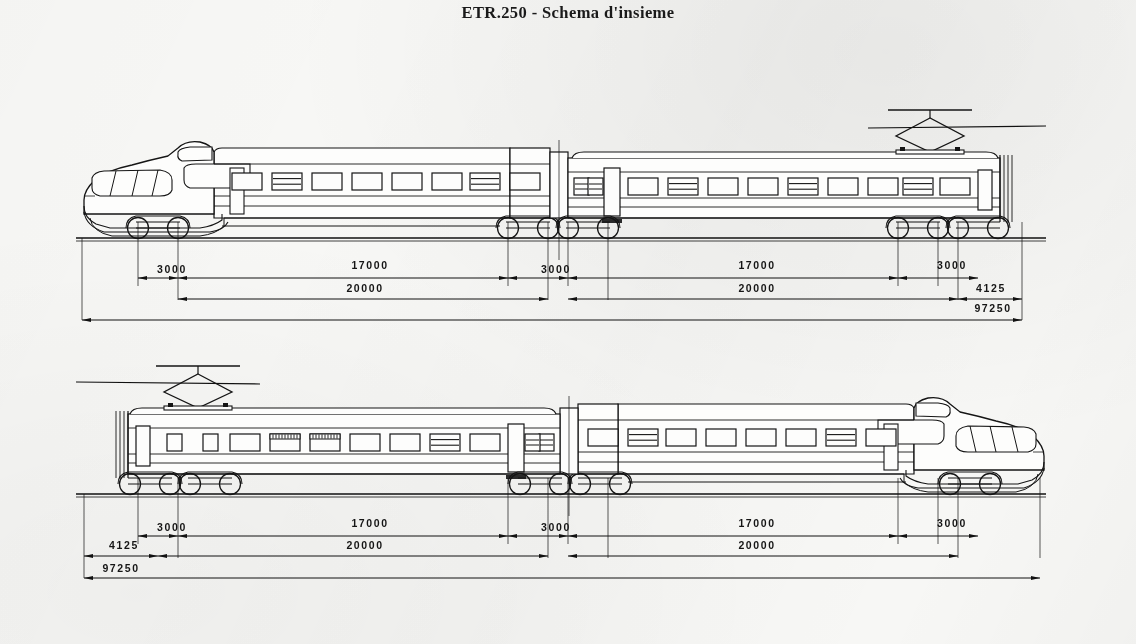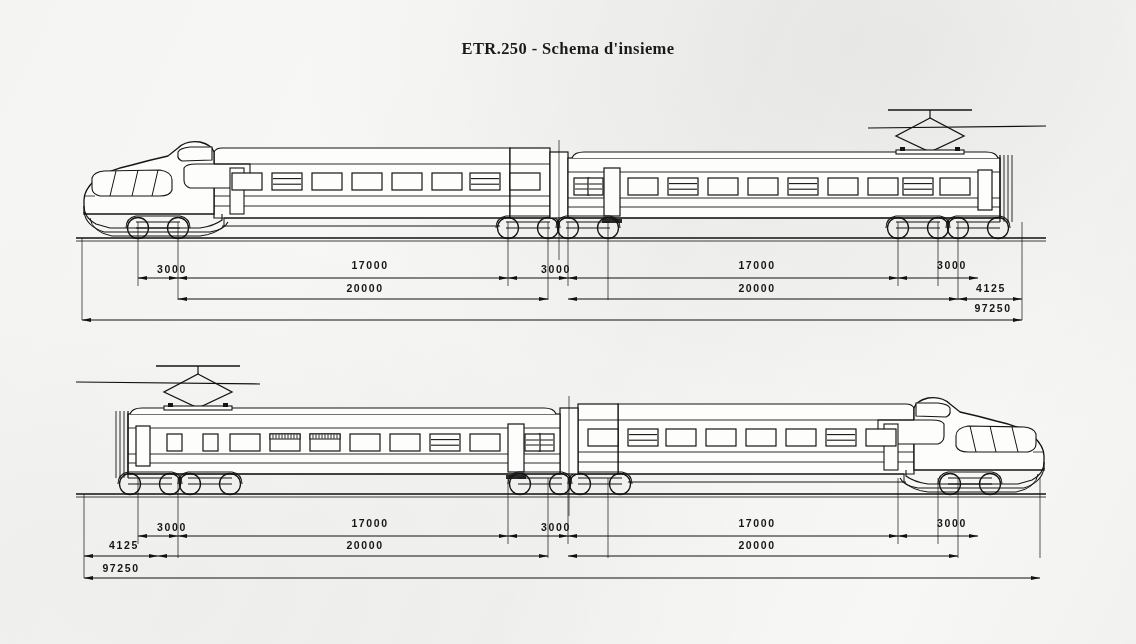--- a/index.html
+++ b/index.html
@@ -37,21 +37,20 @@
     position: absolute;
     left: 0;
     top: 3px;
     width: 1136px;
     text-align: center;
     font-size: 16.5px;
     font-weight: bold;
     letter-spacing: 0.4px;
     color: #1a1a1a;
     font-family: "Liberation Serif", serif;
-    margin-top: 36px;
   }
   #drawing {
     position: absolute;
     left: 0; top: 0;
     width: 1136px;
     height: 644px;
   }
   svg text.dim {
     font-family: "Liberation Sans", sans-serif;
     font-size: 10.5px;

